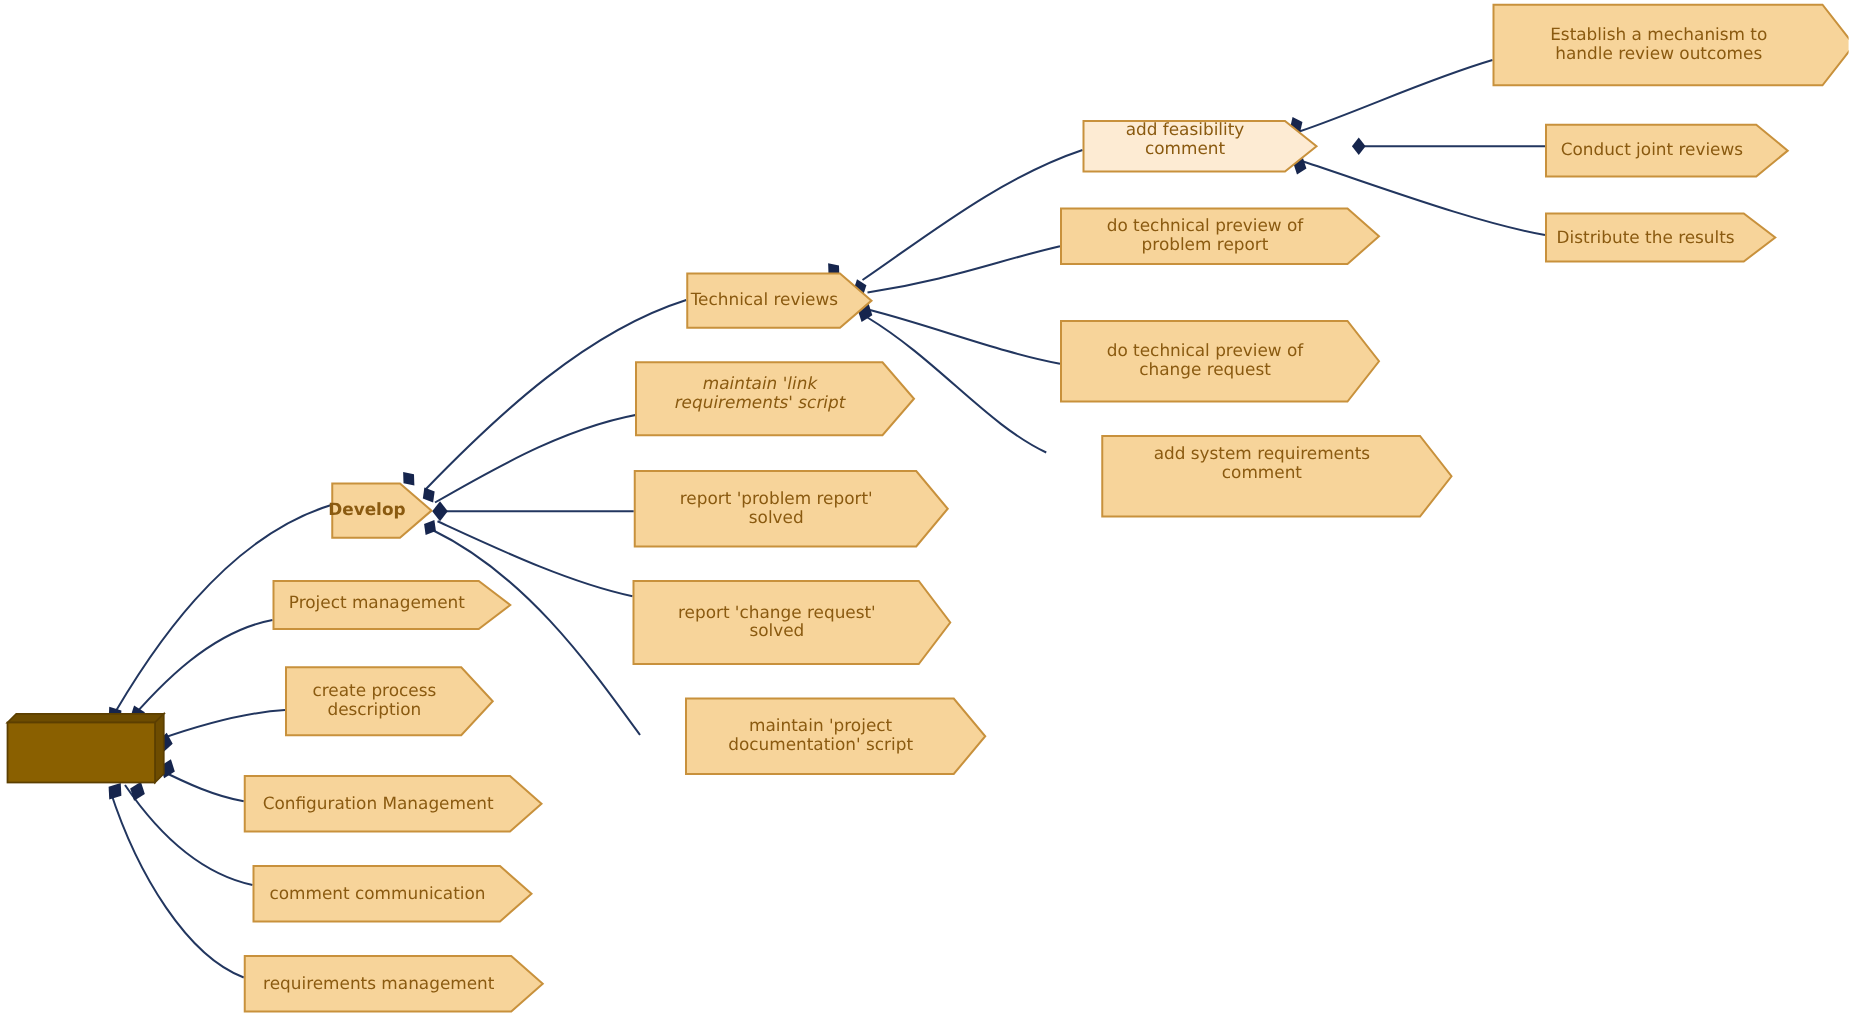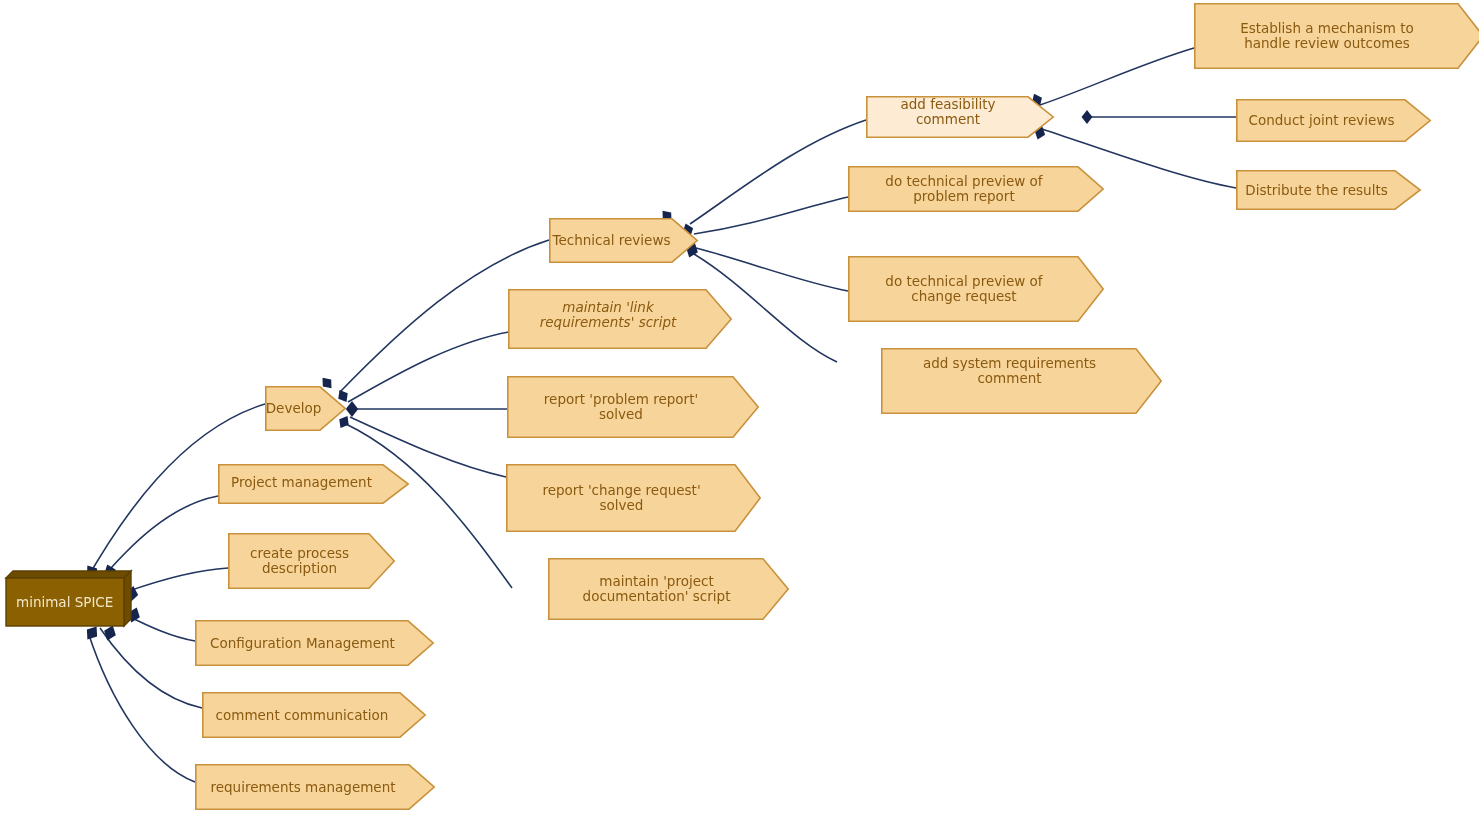--- a/index.html
+++ b/index.html
@@ -102,23 +102,22 @@
       <polygon points="0,-7 5.46,0 0,7 -5.46,0" fill="#16254d" transform="translate(1087,117) rotate(0)"></polygon>
       <polygon points="0,-7 5.46,0 0,7 -5.46,0" fill="#16254d" transform="translate(1040,133) rotate(20)"></polygon>
     </svg>
   <div id="node-layer">
       <div class="node root" style="left: 5px; top: 570px; width: 127px; height: 57px;">
         <svg width="127" height="57" viewBox="0 0 127 57">
           <polygon points="1,8 8,1 126,1 119,8" fill="#6d4c00" stroke="#5c3f00" stroke-width="1.4"></polygon>
           <polygon points="119,8 126,1 126,49 119,56" fill="#6d4c00" stroke="#5c3f00" stroke-width="1.4"></polygon>
           <rect x="1" y="8" width="118" height="48" fill="#8a6000" stroke="#5c3f00" stroke-width="1.4"></rect>
         </svg>
-        <div class="node-label" style="top: 8px; height: 49px; width: 119px;">minimal SPICE</div>
-      </div>
-      <div class="node arrow" style="left: 265px; top: 386px; width: 81px; height: 45px;">
+      </div>
+      <div class="node arrow" style="left: 265px; top: 386px; width: 81px; height: 45px; font-weight: bold;">
         <svg width="81" height="45" viewBox="0 0 81 45">
           <polygon points="0.8,0.8 55,0.8 80.2,22.5 55,44.2 0.8,44.2" fill="#f7d49a" stroke="#c8913c" stroke-width="1.6" stroke-linejoin="miter"></polygon>
         </svg>
         <div class="node-label">Develop</div>
       </div>
       <div class="node arrow" style="left: 218px; top: 464px; width: 191px; height: 36px;">
         <svg width="191" height="40" viewBox="0 0 191 40">
           <polygon points="0.8,0.8 165,0.8 190.2,20 165,39.2 0.8,39.2" fill="#f7d49a" stroke="#c8913c" stroke-width="1.6" stroke-linejoin="miter"></polygon>
         </svg>
         <div class="node-label">Project management</div>

